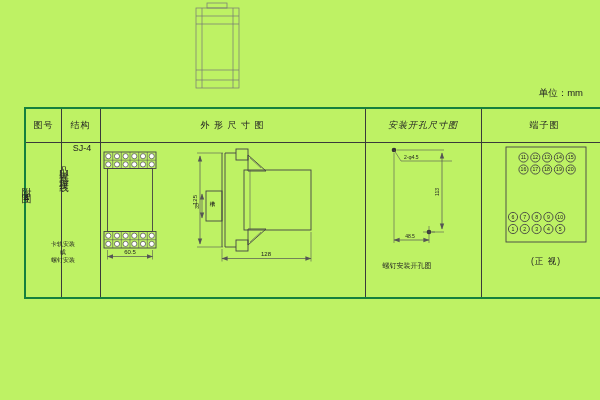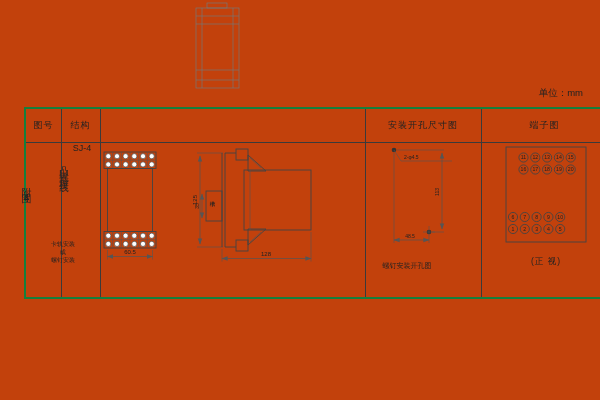--- a/index.html
+++ b/index.html
@@ -1,16 +1,16 @@
 <!DOCTYPE html>
 <html><head>
 <meta charset="utf-8">
 <style>
   html,body{margin:0;padding:0;background:#f4f4f4;}
-  #canvas{position:relative;width:600px;height:400px;background:#c2410c;overflow:hidden;
+  #canvas{position:relative;width:600px;height:400px;background:#bef264;overflow:hidden;
           font-family:"Liberation Sans","DejaVu Sans",sans-serif;color:#222;}
   .abs{position:absolute;}
   .vline{position:absolute;width:1px;background:#3a3a3a;top:0;bottom:0;}
   .hline{position:absolute;height:1px;background:#3a3a3a;left:0;right:0;}
   .hdr{position:absolute;top:10px;font-size:9px;text-align:center;color:#222;letter-spacing:1px;}
   .vtext{writing-mode:vertical-lr;text-orientation:upright;}
   #unit-label{left:495px;top:87px;width:88px;text-align:right;font-size:9.5px;}
   #table-wrap{left:24px;top:107px;width:583px;height:188px;border:2px solid #15803d;}
   #fig-no{left:19px;top:179px;font-size:10px;letter-spacing:7px;}
   #struct-model{left:44px;top:143px;width:38px;text-align:center;font-size:9px;margin-left:19px;}
@@ -196,21 +196,22 @@
   <div class="abs" id="unit-label">单位：mm</div>
 
   <div class="abs" id="table-wrap">
     <div class="vline" style="left:35px;"></div>
     <div class="vline" style="left:74px;"></div>
     <div class="vline" style="left:339px;"></div>
     <div class="vline" style="left:455px;"></div>
     <div class="hline" style="top:33px;"></div>
     <div class="hdr" style="left:0;width:35px;">图号</div>
     <div class="hdr" style="left:35px;width:39px;">结构</div>
-    <div class="hdr" style="left:339px;width:116px;">安装开孔尺寸图</div>
+    <div class="hdr" style="left:74px;width:265px;">外 形 尺 寸 图</div>
+    <div class="hdr" style="left:339px;width:116px;font-style:italic;">安装开孔尺寸图</div>
     <div class="hdr" style="left:455px;width:127px;">端子图</div>
   </div>
 
   <div class="abs vtext" id="fig-no">附图4</div>
   <div class="abs" id="struct-model">SJ-4</div>
   <div class="abs vtext" id="struct-type">凸出式前接线</div>
   <div class="abs" id="struct-note">卡轨安装
 或
 螺钉安装</div>
   <div class="abs vtext" id="slot-label">卡槽</div>

